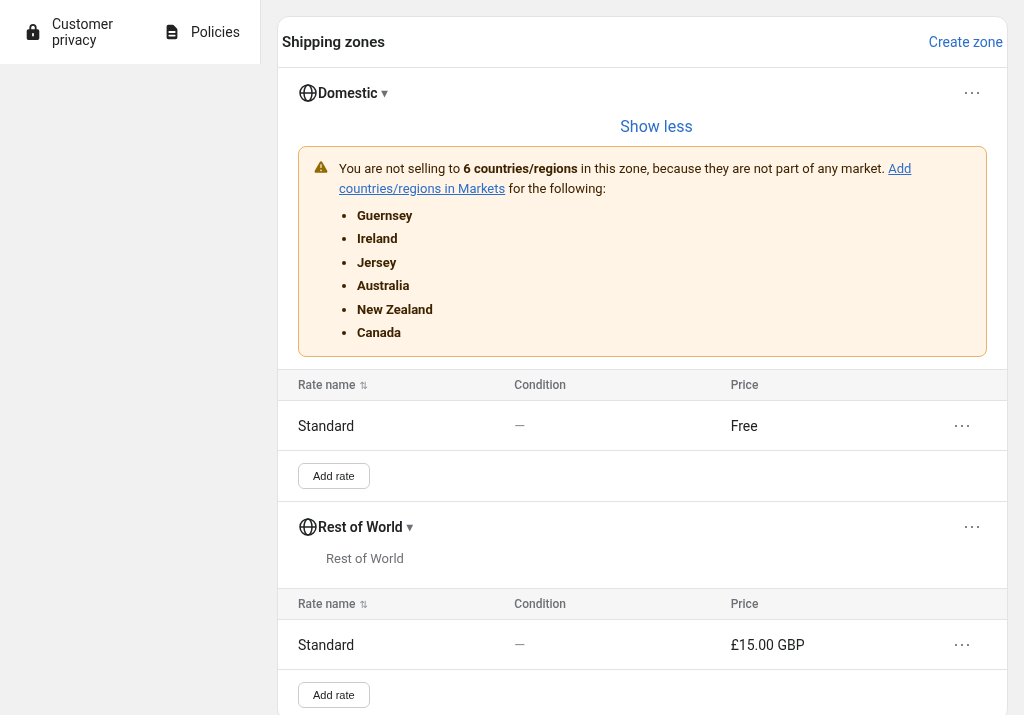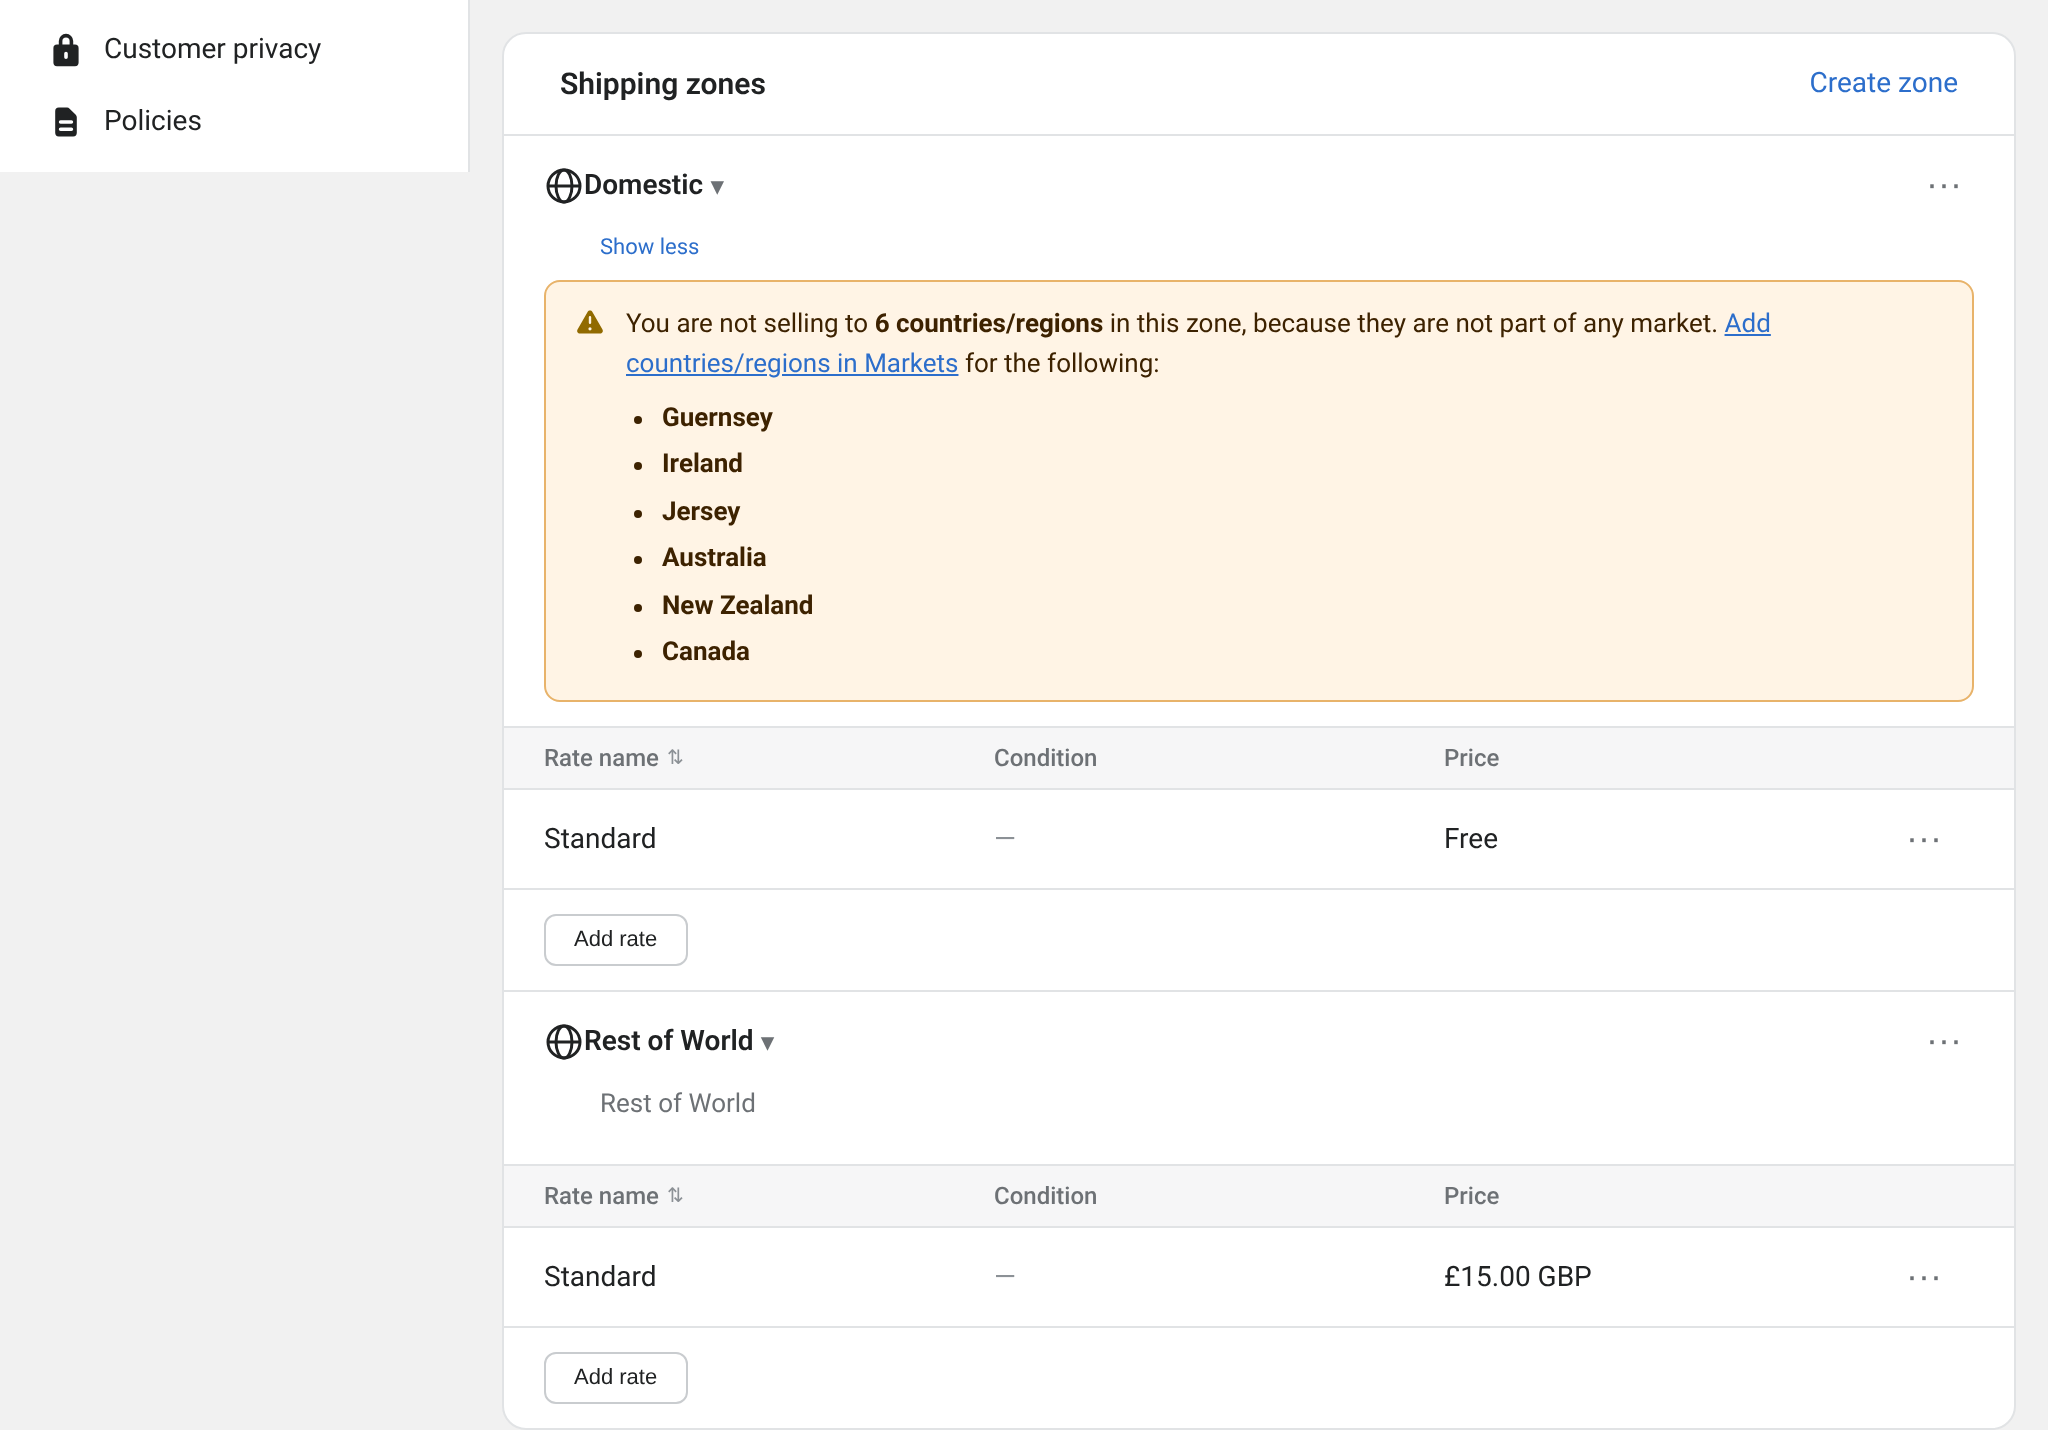--- a/index.html
+++ b/index.html
@@ -1,43 +1,43 @@
 <!DOCTYPE html>
 <html><head>
   <meta charset="utf-8">
   <style>
     * { box-sizing: border-box; margin: 0; padding: 0; }
     body { font-family: -apple-system, BlinkMacSystemFont, 'Segoe UI', Roboto, sans-serif; background: #f1f1f1; display: flex; height: 715px; overflow: hidden; font-size: 14px; color: #202223; }
 
     
-    .sidebar { width: 235px; background: #fff; padding: 8px 0; border-right: 1px solid #e1e3e5; flex-shrink: 0; display: flex; flex-direction: column; gap: 2px; }
+    .sidebar { width: 261px; background: #fff; padding: 8px 0; border-right: 1px solid #e1e3e5; flex-shrink: 0; display: flex; flex-direction: row; gap: 2px; }
     .sidebar-item { display: flex; align-items: center; gap: 10px; padding: 8px 16px; border-radius: 8px; margin: 0 8px; cursor: pointer; color: #202223; text-decoration: none; }
     .sidebar-item .icon { width: 18px; height: 18px; display: flex; align-items: center; justify-content: center; flex-shrink: 0; }
     .sidebar-item .icon svg { width: 18px; height: 18px; }
 
     
     .main { flex: 1; overflow-y: auto; background: #f1f1f1; }
     .main-inner { padding: 0; }
 
     
     .card { background: #fff; border-radius: 12px; border: 1px solid #e1e3e5; margin: 16px; overflow: hidden; }
 
     
-    .section-header { display: flex; align-items: center; justify-content: space-between; padding: 16px 28px; }
+    .section-header { display: flex; align-items: center; justify-content: space-between; padding: 16px 4px; }
     .section-title { font-size: 15px; font-weight: 600; color: #202223; }
     .create-zone-link { color: #2c6ecb; font-size: 14px; text-decoration: none; cursor: pointer; }
 
     
     .zone-block { border-top: 1px solid #e1e3e5; }
     .zone-header { display: flex; align-items: center; justify-content: space-between; padding: 12px 20px; }
     .zone-header-left { display: flex; align-items: center; gap: 0; }
     .zone-name { font-size: 14px; font-weight: 600; display: flex; align-items: center; gap: 4px; }
     .zone-name .chevron { font-size: 12px; color: #6d7175; }
     .zone-countries { font-size: 13px; color: #6d7175; padding: 0 20px 8px 48px; line-height: 1.5; }
-    .show-less { color: #2c6ecb; font-size: 11px; cursor: pointer; display: block; padding: 0 20px 10px 48px; }
+    .show-less { color: #2c6ecb; font-size: 16px; cursor: pointer; display: block; padding: 0 20px 10px 48px; text-align: center; }
 
     
     .warning-box { background: #fff4e5; border: 1px solid #e8b36a; border-radius: 8px; margin: 0 20px 12px 20px; padding: 12px 14px; display: flex; gap: 10px; }
     .warning-icon { flex-shrink: 0; margin-top: 1px; }
     .warning-text { font-size: 13px; color: #3d2200; line-height: 1.5; }
     .warning-text a { color: #2c6ecb; text-decoration: underline; cursor: pointer; }
     .warning-list { list-style: disc; padding-left: 18px; margin-top: 6px; font-weight: bold; }
     .warning-list li { font-size: 13px; color: #3d2200; line-height: 1.8; }
 
     

